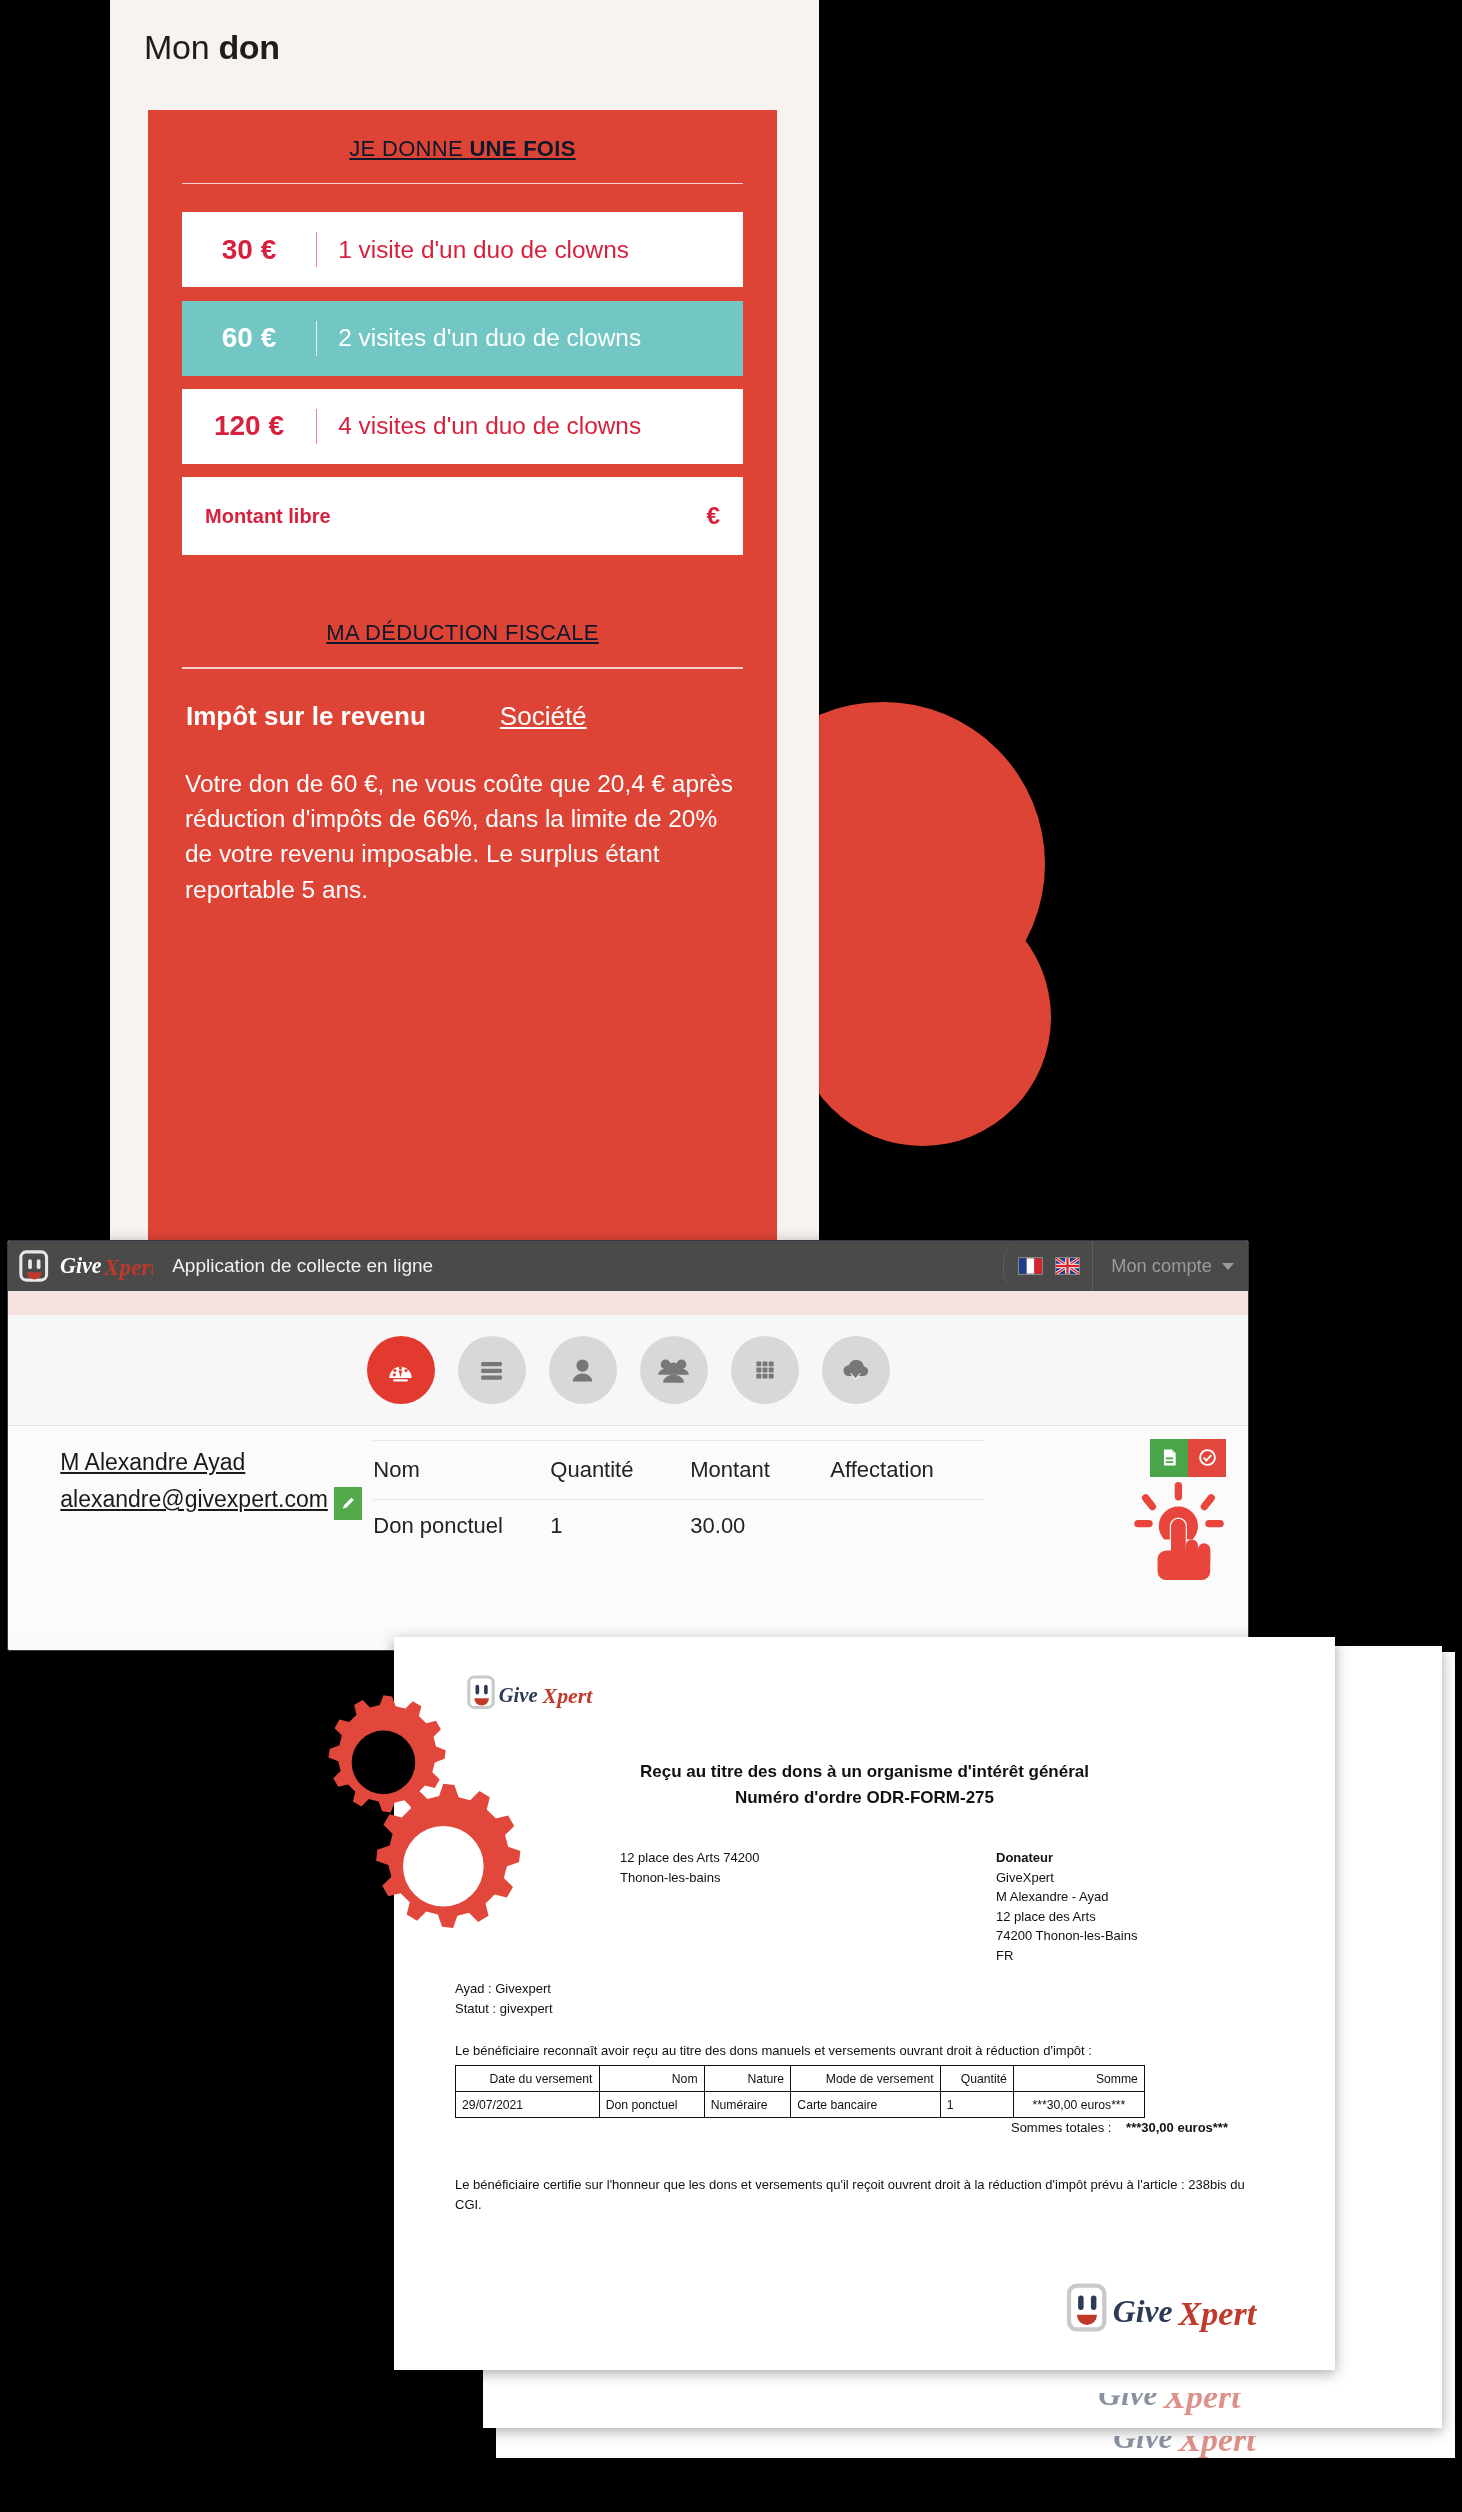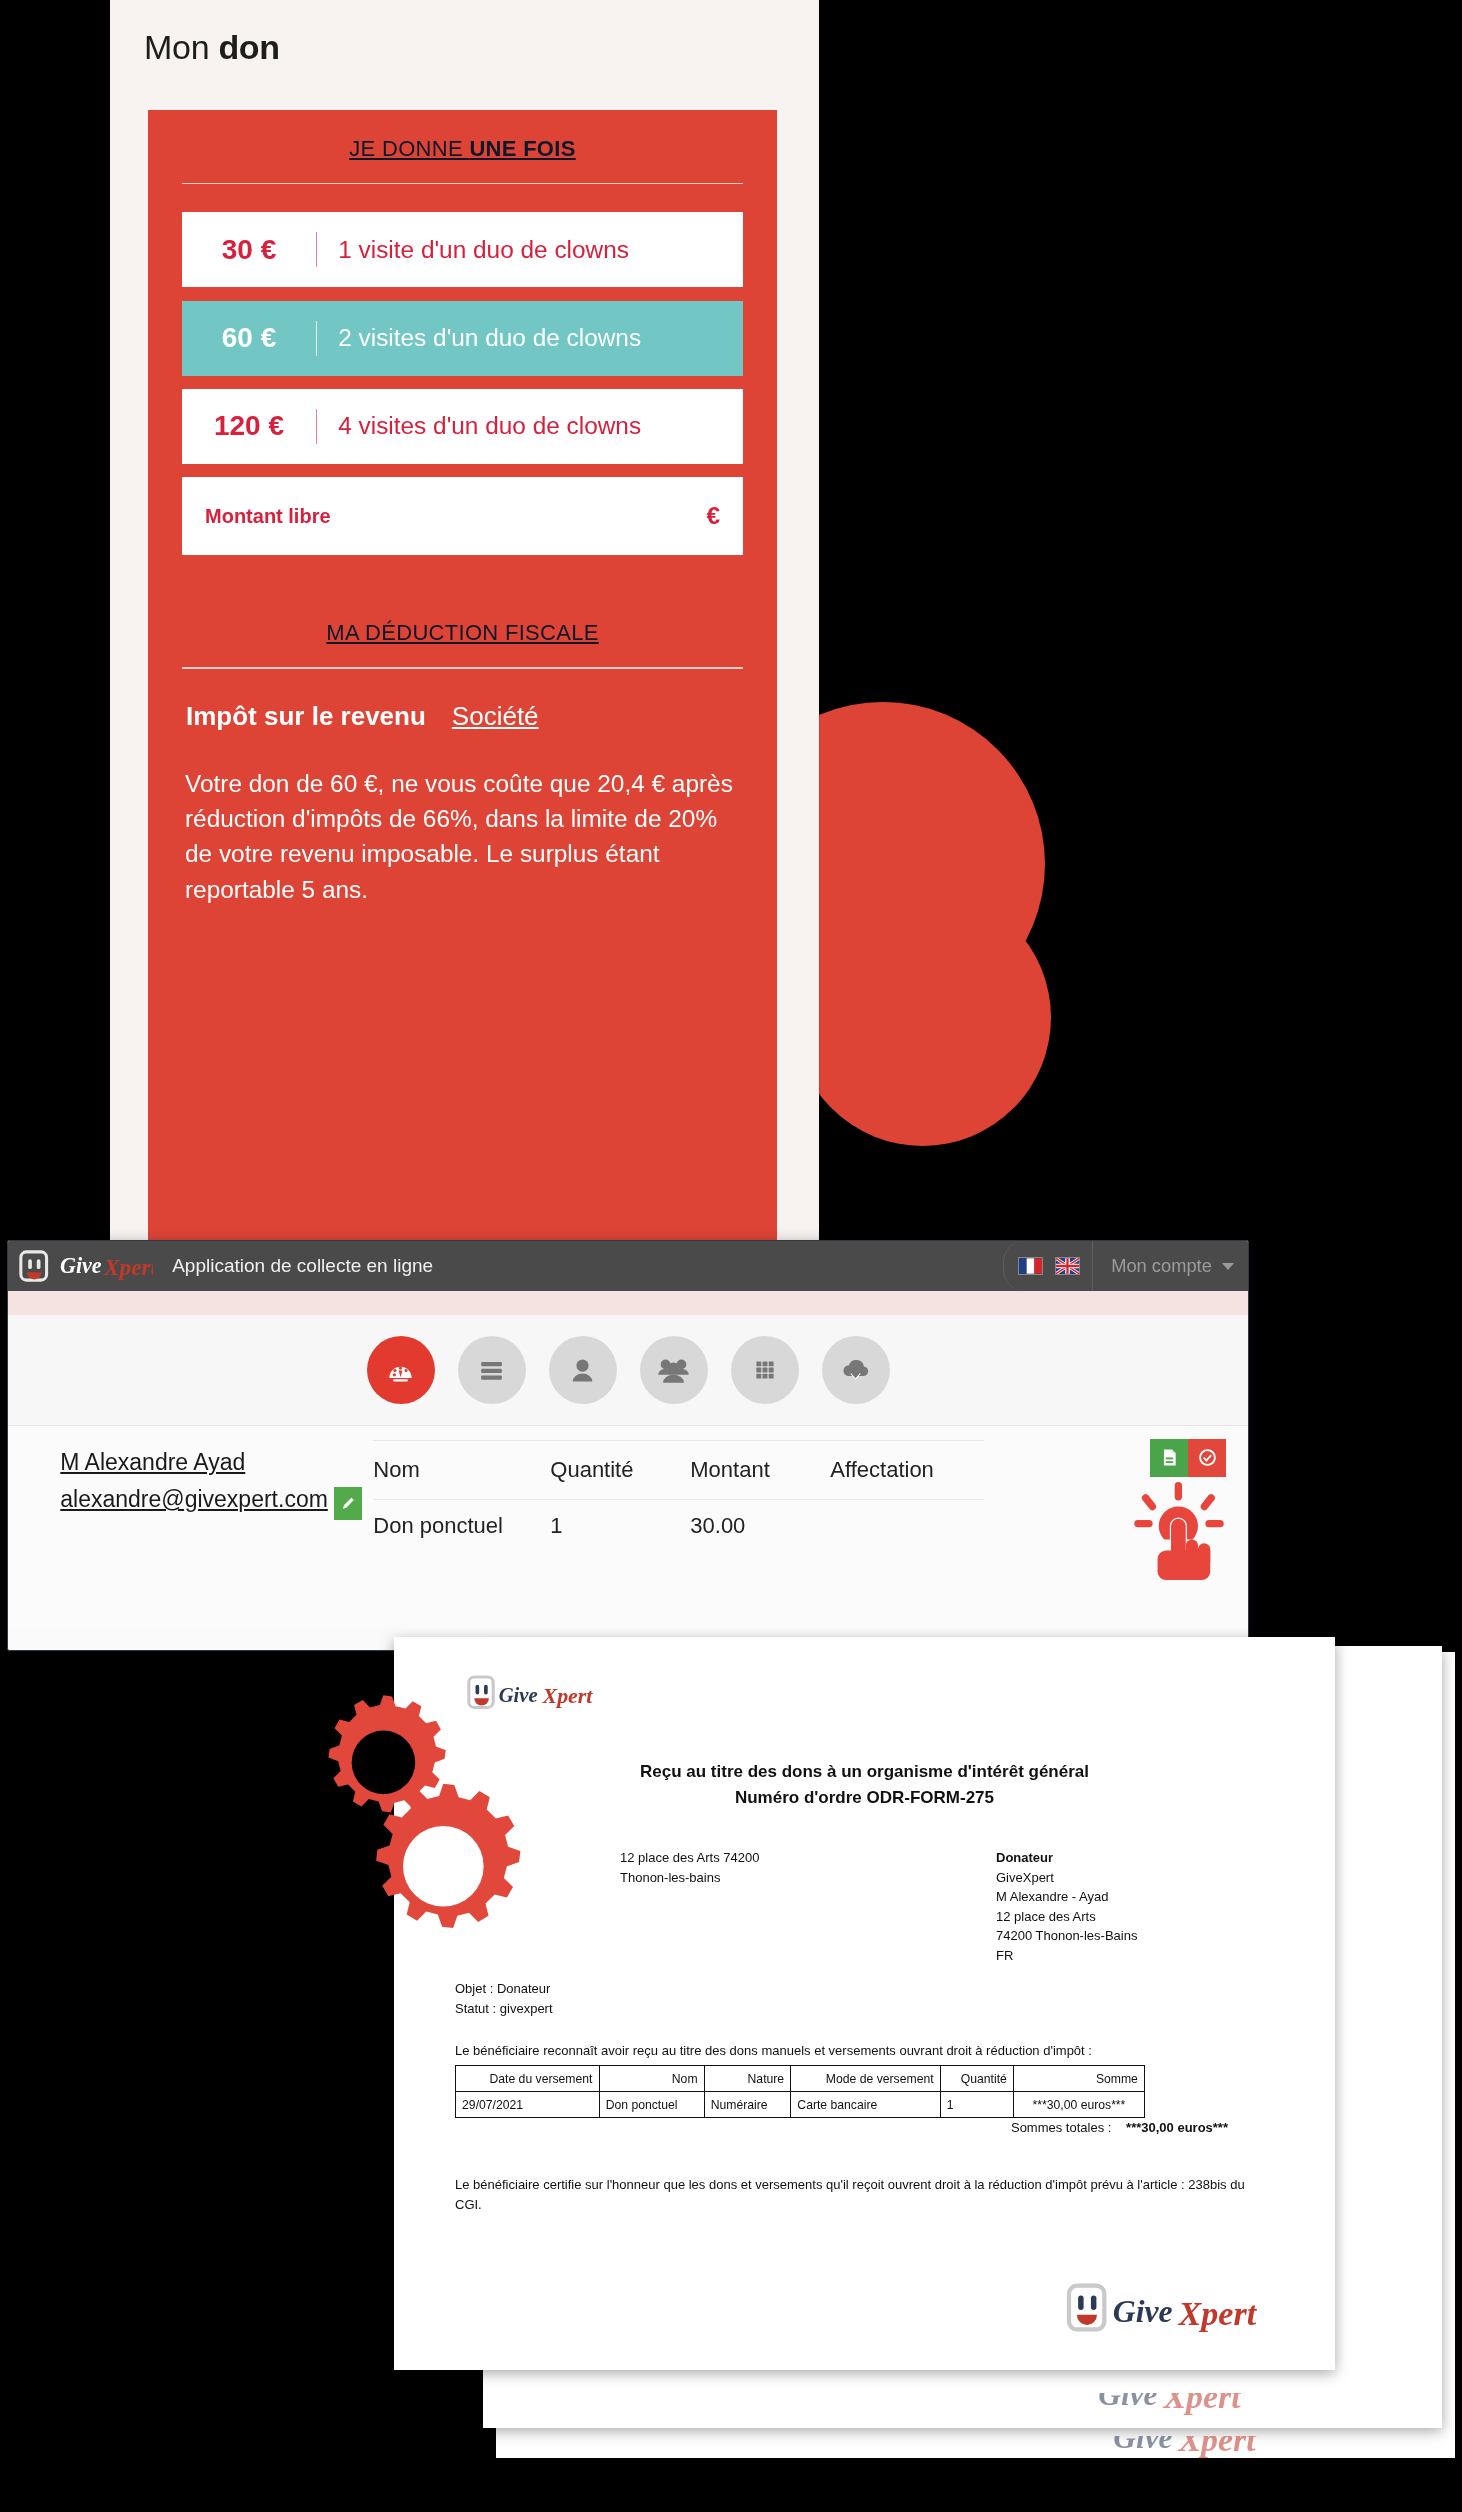--- a/index.html
+++ b/index.html
@@ -51,21 +51,21 @@
   .opt.selected .desc{color:#fff;}
   .opt.free{justify-content:space-between;padding:0 23px;height:78px;}
   .opt.free .lbl{font-size:20px;color:#d81f3c;font-weight:600;}
   .opt.free .eur{font-size:24.4px;color:#d81f3c;font-weight:700;}
 
   #fiscal-head{margin-top:39px;}
   .tabs{
     display:flex;gap:26px;margin:32px 0 0 38px;align-items:baseline;
   }
   .tab-active{color:#fff;font-size:26px;font-weight:700;}
-  .tab-link{color:#fff;font-size:26px;text-decoration:underline;}
+  .tab-link{color:#fff;font-size:26px;text-decoration:underline;margin-left:48px;}
   #fiscal-text{
     margin:34px 37px 0 37px;color:#fff;font-size:24.4px;line-height:1.45;
   }
 
   
   #app-window{
     position:absolute;left:7.3px;top:1240px;width:1240px;height:409px;
     background:#fafafa;border:1.8px solid #2e3b47;border-radius:2.4px;
     box-shadow:0 6.1px 17px rgba(0,0,0,.45);overflow:hidden;
   }
@@ -430,21 +430,21 @@
     <div id="rcp-addr-right">
       <div class="bold">Donateur</div>
       <div>GiveXpert</div>
       <div>M Alexandre - Ayad</div>
       <div>12 place des Arts</div>
       <div>74200 Thonon-les-Bains</div>
       <div>FR</div>
     </div>
 
     <div id="rcp-meta">
-      <div>Objet : Donateur</div>
+      <div>Ayad : Givexpert</div>
       <div>Statut : givexpert</div>
     </div>
 
     <div id="rcp-intro">Le bénéficiaire reconnaît avoir reçu au titre des dons manuels et versements ouvrant droit à réduction d'impôt :</div>
 
     <table id="rcp-table">
       <thead>
         <tr>
           <th>Date du versement</th>
           <th>Nom</th>

